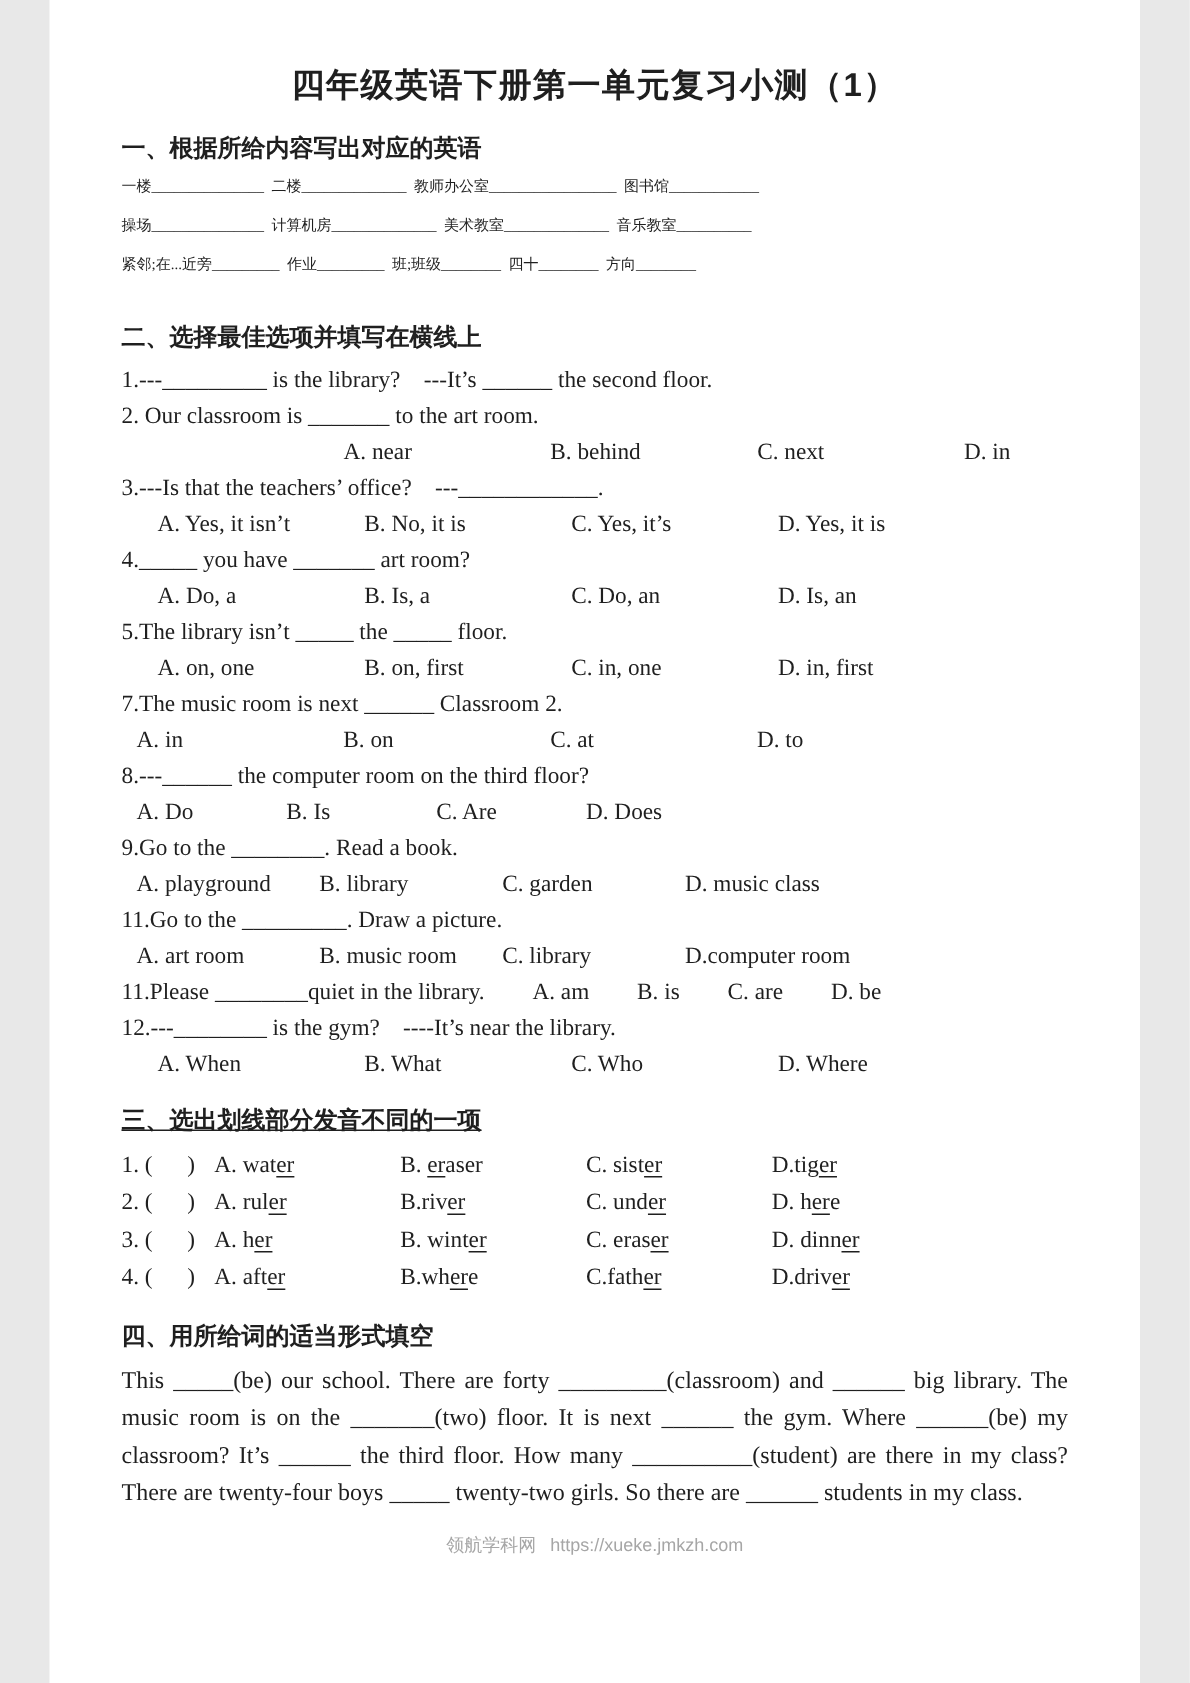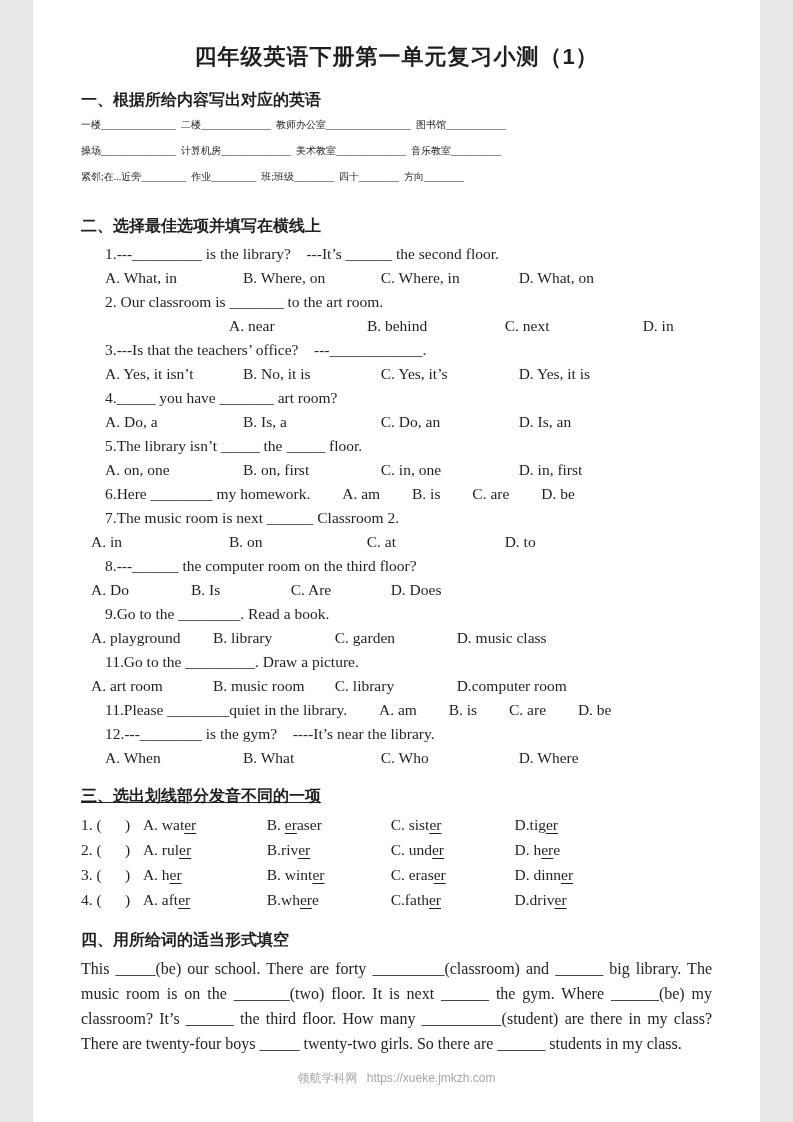--- a/index.html
+++ b/index.html
@@ -20,21 +20,21 @@
     margin:0; font-family:"Liberation Sans","DejaVu Sans",sans-serif;
     font-size:16px; line-height:24px; font-weight:700;
   }
   .mt-sec2 { margin-top:24px; margin-bottom:4px; }
   .mt-sec3 { margin-top:14px; margin-bottom:4px;text-decoration:underline; }
   .mt-sec4 { margin-top:16px; margin-bottom:4px; }
 
   .vline { font-size:10px; line-height:26px; white-space:pre-wrap; }
 
   .qrow  { font-size:15.5px; line-height:24px; }
-  .stem  { white-space:pre-wrap;margin-left:24px; }
+  .stem  { white-space:pre-wrap; }
   .options { padding-left:24px; white-space:nowrap; }
   .options.ind-sm { padding-left:10px; }
   .options.ind-lg { padding-left:148px; }
   .opt { display:inline-block; min-width:134px; }
   .options.cols-sm .opt { min-width:96px; }
   .options.cols-md .opt { min-width:118px;font-family:Liberation Serif, serif; }
   .opt-inline { margin-left:28px; }
 
   .p-row { font-size:15.5px; line-height:25px; white-space:nowrap; }
   .pnum  { display:inline-block; min-width:58px; white-space:pre; }
@@ -62,26 +62,20 @@
     <h1 class="title">四年级英语下册第一单元复习小测（1）</h1>
 
     <h2 class="sec-heading">一、根据所给内容写出对应的英语</h2>
     <div class="vline">一楼_______________  二楼______________  教师办公室_________________  图书馆____________</div>
     <div class="vline">操场_______________  计算机房______________  美术教室______________  音乐教室__________</div>
     <div class="vline">紧邻;在...近旁_________  作业_________  班;班级________  四十________  方向________</div>
 
     <h2 class="sec-heading mt-sec2">二、选择最佳选项并填写在横线上</h2>
 
     <div class="qrow"><span class="stem">1.---_________ is the library?    ---It’s ______ the second floor.</span></div>
-    <div class="qrow options">
-      <span class="opt">A. What, in</span>
-      <span class="opt">B. Where, on</span>
-      <span class="opt">C. Where, in</span>
-      <span class="opt">D. What, on</span>
-    </div>
 
     <div class="qrow"><span class="stem">2. Our classroom is _______ to the art room.</span></div>
     <div class="qrow options ind-lg">
       <span class="opt">A. near</span>
       <span class="opt">B. behind</span>
       <span class="opt">C. next</span>
       <span class="opt">D. in</span>
     </div>
 
     <div class="qrow"><span class="stem">3.---Is that the teachers’ office?    ---____________.</span></div>
@@ -101,27 +95,20 @@
     </div>
 
     <div class="qrow"><span class="stem">5.The library isn’t _____ the _____ floor.</span></div>
     <div class="qrow options">
       <span class="opt">A. on, one</span>
       <span class="opt">B. on, first</span>
       <span class="opt">C. in, one</span>
       <span class="opt">D. in, first</span>
     </div>
 
-    <div class="qrow">
-      <span class="stem">6.Here ________ my homework.</span>
-      <span class="opt-inline">A. am</span>
-      <span class="opt-inline">B. is</span>
-      <span class="opt-inline">C. are</span>
-      <span class="opt-inline">D. be</span>
-    </div>
 
     <div class="qrow"><span class="stem">7.The music room is next ______ Classroom 2.</span></div>
     <div class="qrow options ind-sm">
       <span class="opt">A. in</span>
       <span class="opt">B. on</span>
       <span class="opt">C. at</span>
       <span class="opt">D. to</span>
     </div>
 
     <div class="qrow"><span class="stem">8.---______ the computer room on the third floor?</span></div>

